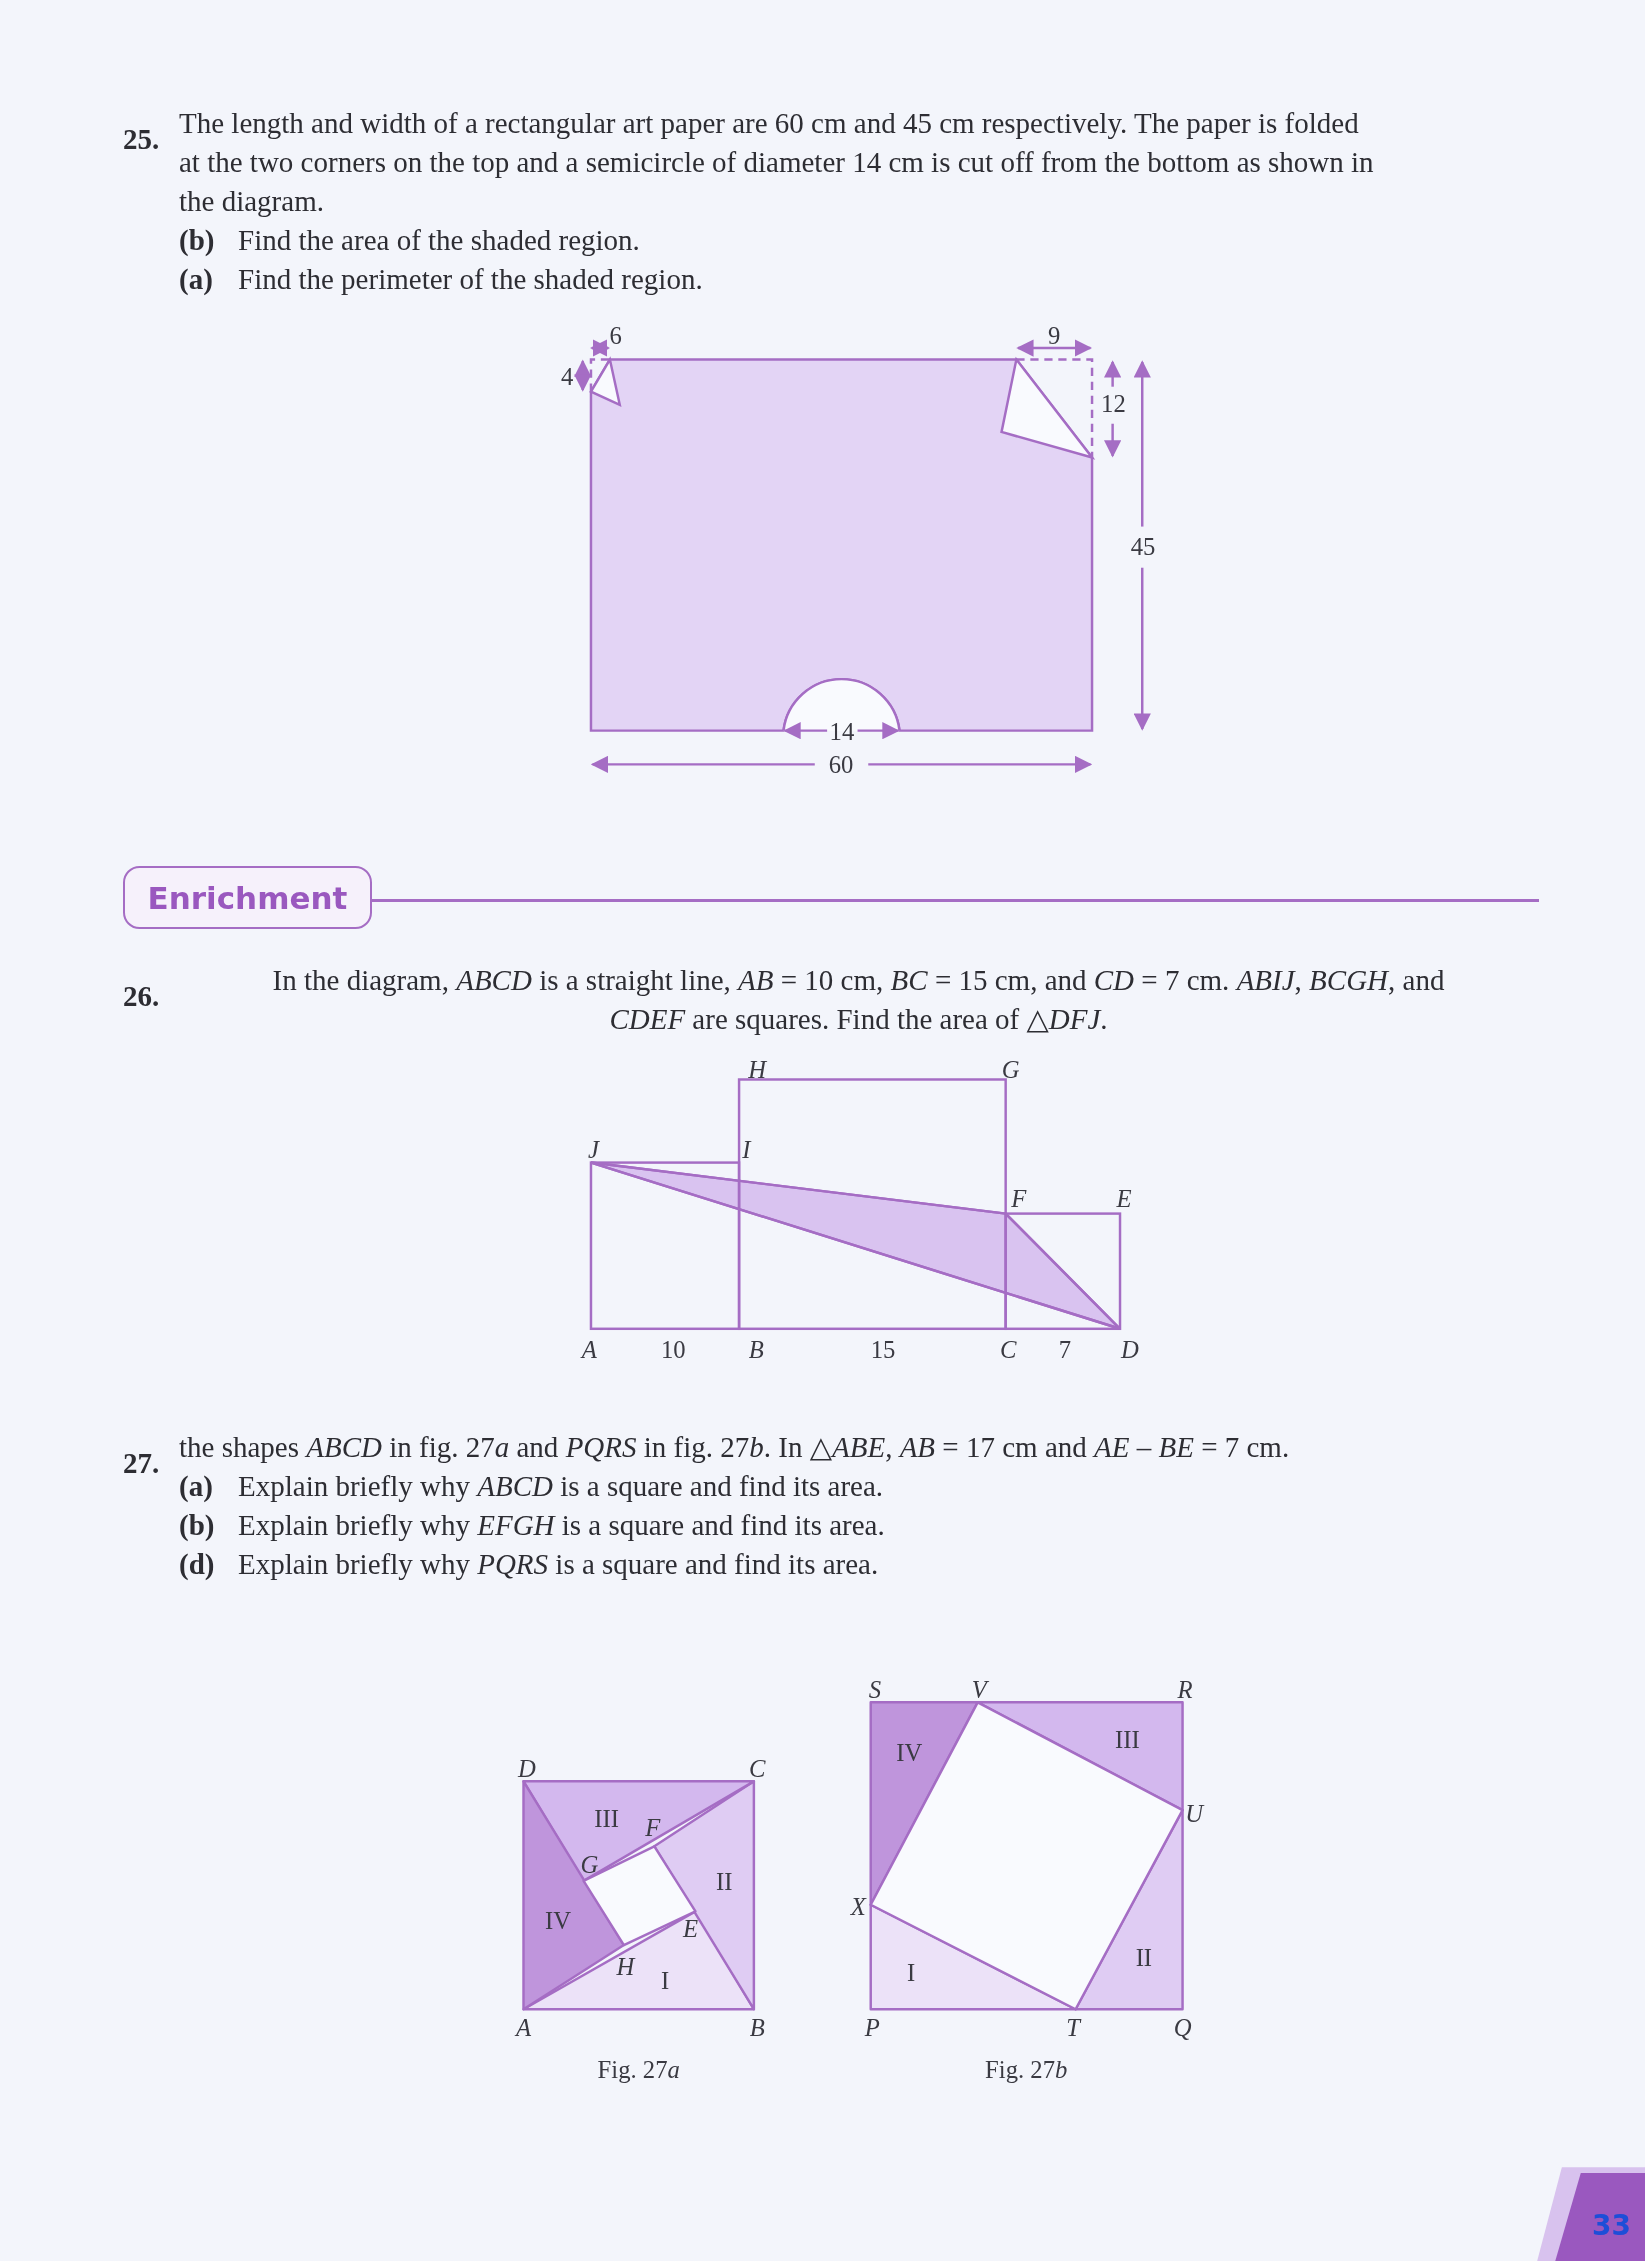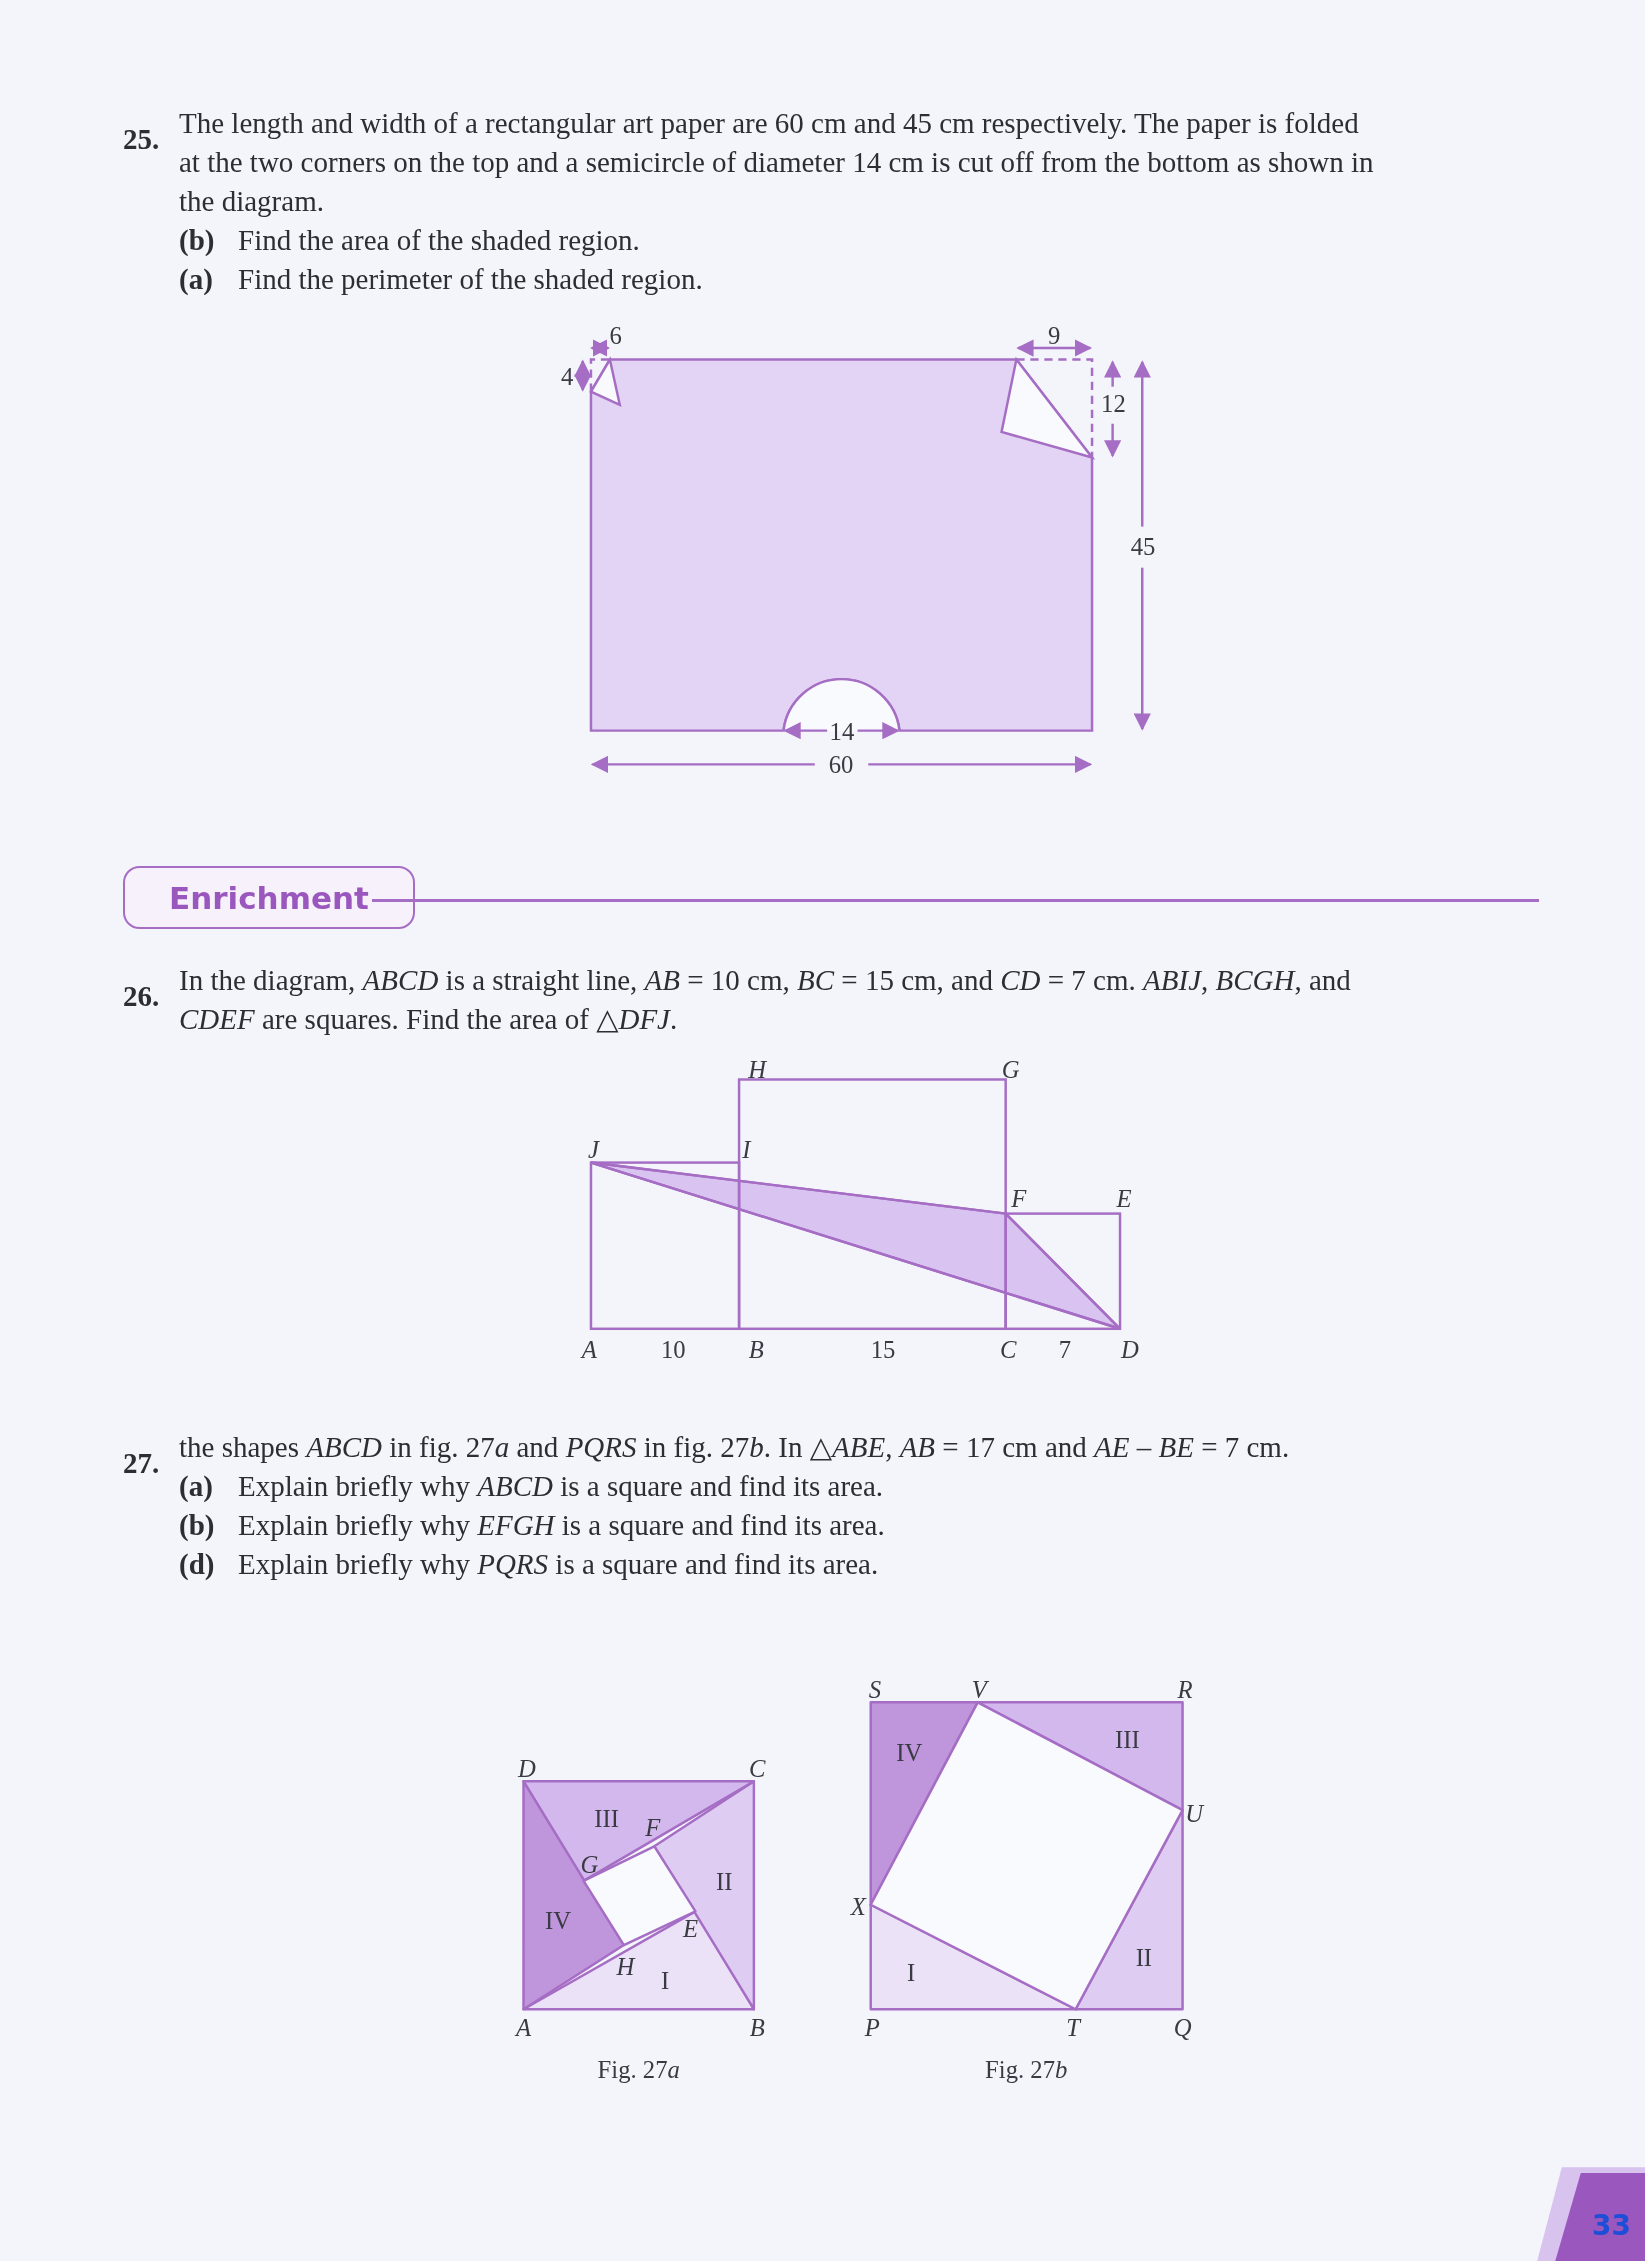--- a/index.html
+++ b/index.html
@@ -10,21 +10,21 @@
     color: #2d2d33;
   }
   .q { position: absolute; left: 123px; width: 1415px; font-size: 29px; line-height: 39px; }
   .q .num { position: absolute; left: 0; top: 16px; font-weight: bold; }
   .q .line { display: block; margin-left: 56px; }
   .q .sub { display: block; margin-left: 56px; }
   .q .sub .lbl { display: inline-block; width: 59px; font-weight: bold; }
   i, .it { font-style: italic; margin-top: 24px; }
   svg { position: absolute; left: 0; top: 0; }
   .enrich {
-    position: absolute; left: 123px; top: 866px; width: 292px; height: 63px;
+    position: absolute; left: 123px; top: 866px; width: 249px; height: 63px;
     border: 2.5px solid #a56dc4; border-radius: 16.5px; box-sizing: border-box;
     font-family: "DejaVu Sans", "Liberation Sans", sans-serif; font-weight: bold;
     font-size: 31px; color: #9a58bf; display: flex; align-items: center; justify-content: center;
     background: #f6f1fb;
   }
   .enrich-rule { position: absolute; left: 372px; top: 899px; width: 1167px; height: 2.5px; background: #a56dc4; }
   .lbl-svg { font-family: "Liberation Serif", serif; font-size: 30px; fill: #3a3a42; }
   .lbl-it { font-style: italic; }
   .page-num {
     position: absolute; left: 1592px; top: 2209px; font-family: "DejaVu Sans", sans-serif;
@@ -83,21 +83,21 @@
   <text class="lbl-svg" x="1281" y="418" text-anchor="middle">9</text>
   <text class="lbl-svg" x="1353" y="501" text-anchor="middle">12</text>
   <text class="lbl-svg" x="1389" y="675" text-anchor="middle">45</text>
   <text class="lbl-svg" x="1023" y="899" text-anchor="middle">14</text>
   <text class="lbl-svg" x="1022" y="940" text-anchor="middle">60</text>
 </svg>
 
 <div class="enrich">Enrichment</div>
 <div class="enrich-rule"></div>
 
-<div class="q" style="top:961px;">
+<div class="q" style="top:961px;text-align:center;">
   <span class="num">26.</span>
   <span class="line"><span>In the diagram, </span><i>ABCD</i><span> is a straight line, </span><i>AB</i><span> = 10 cm, </span><i>BC</i><span> = 15 cm, and </span><i>CD</i><span> = 7 cm. </span><i>ABIJ</i><span>, </span><i>BCGH</i><span>, and</span></span>
   <span class="line"><i>CDEF</i><span> are squares. Find the area of △</span><i>DFJ</i><span>.</span></span>
 </div>
 
 <svg width="1646" height="2261" viewBox="0 0 2000 2748" style="pointer-events:none;">
 
   <polygon points="718,1413 1222,1475 1361,1615" fill="#d9c3f0" stroke="#a56dc4" stroke-width="3"></polygon>
 
   <g fill="none" stroke="#a56dc4" stroke-width="3">

